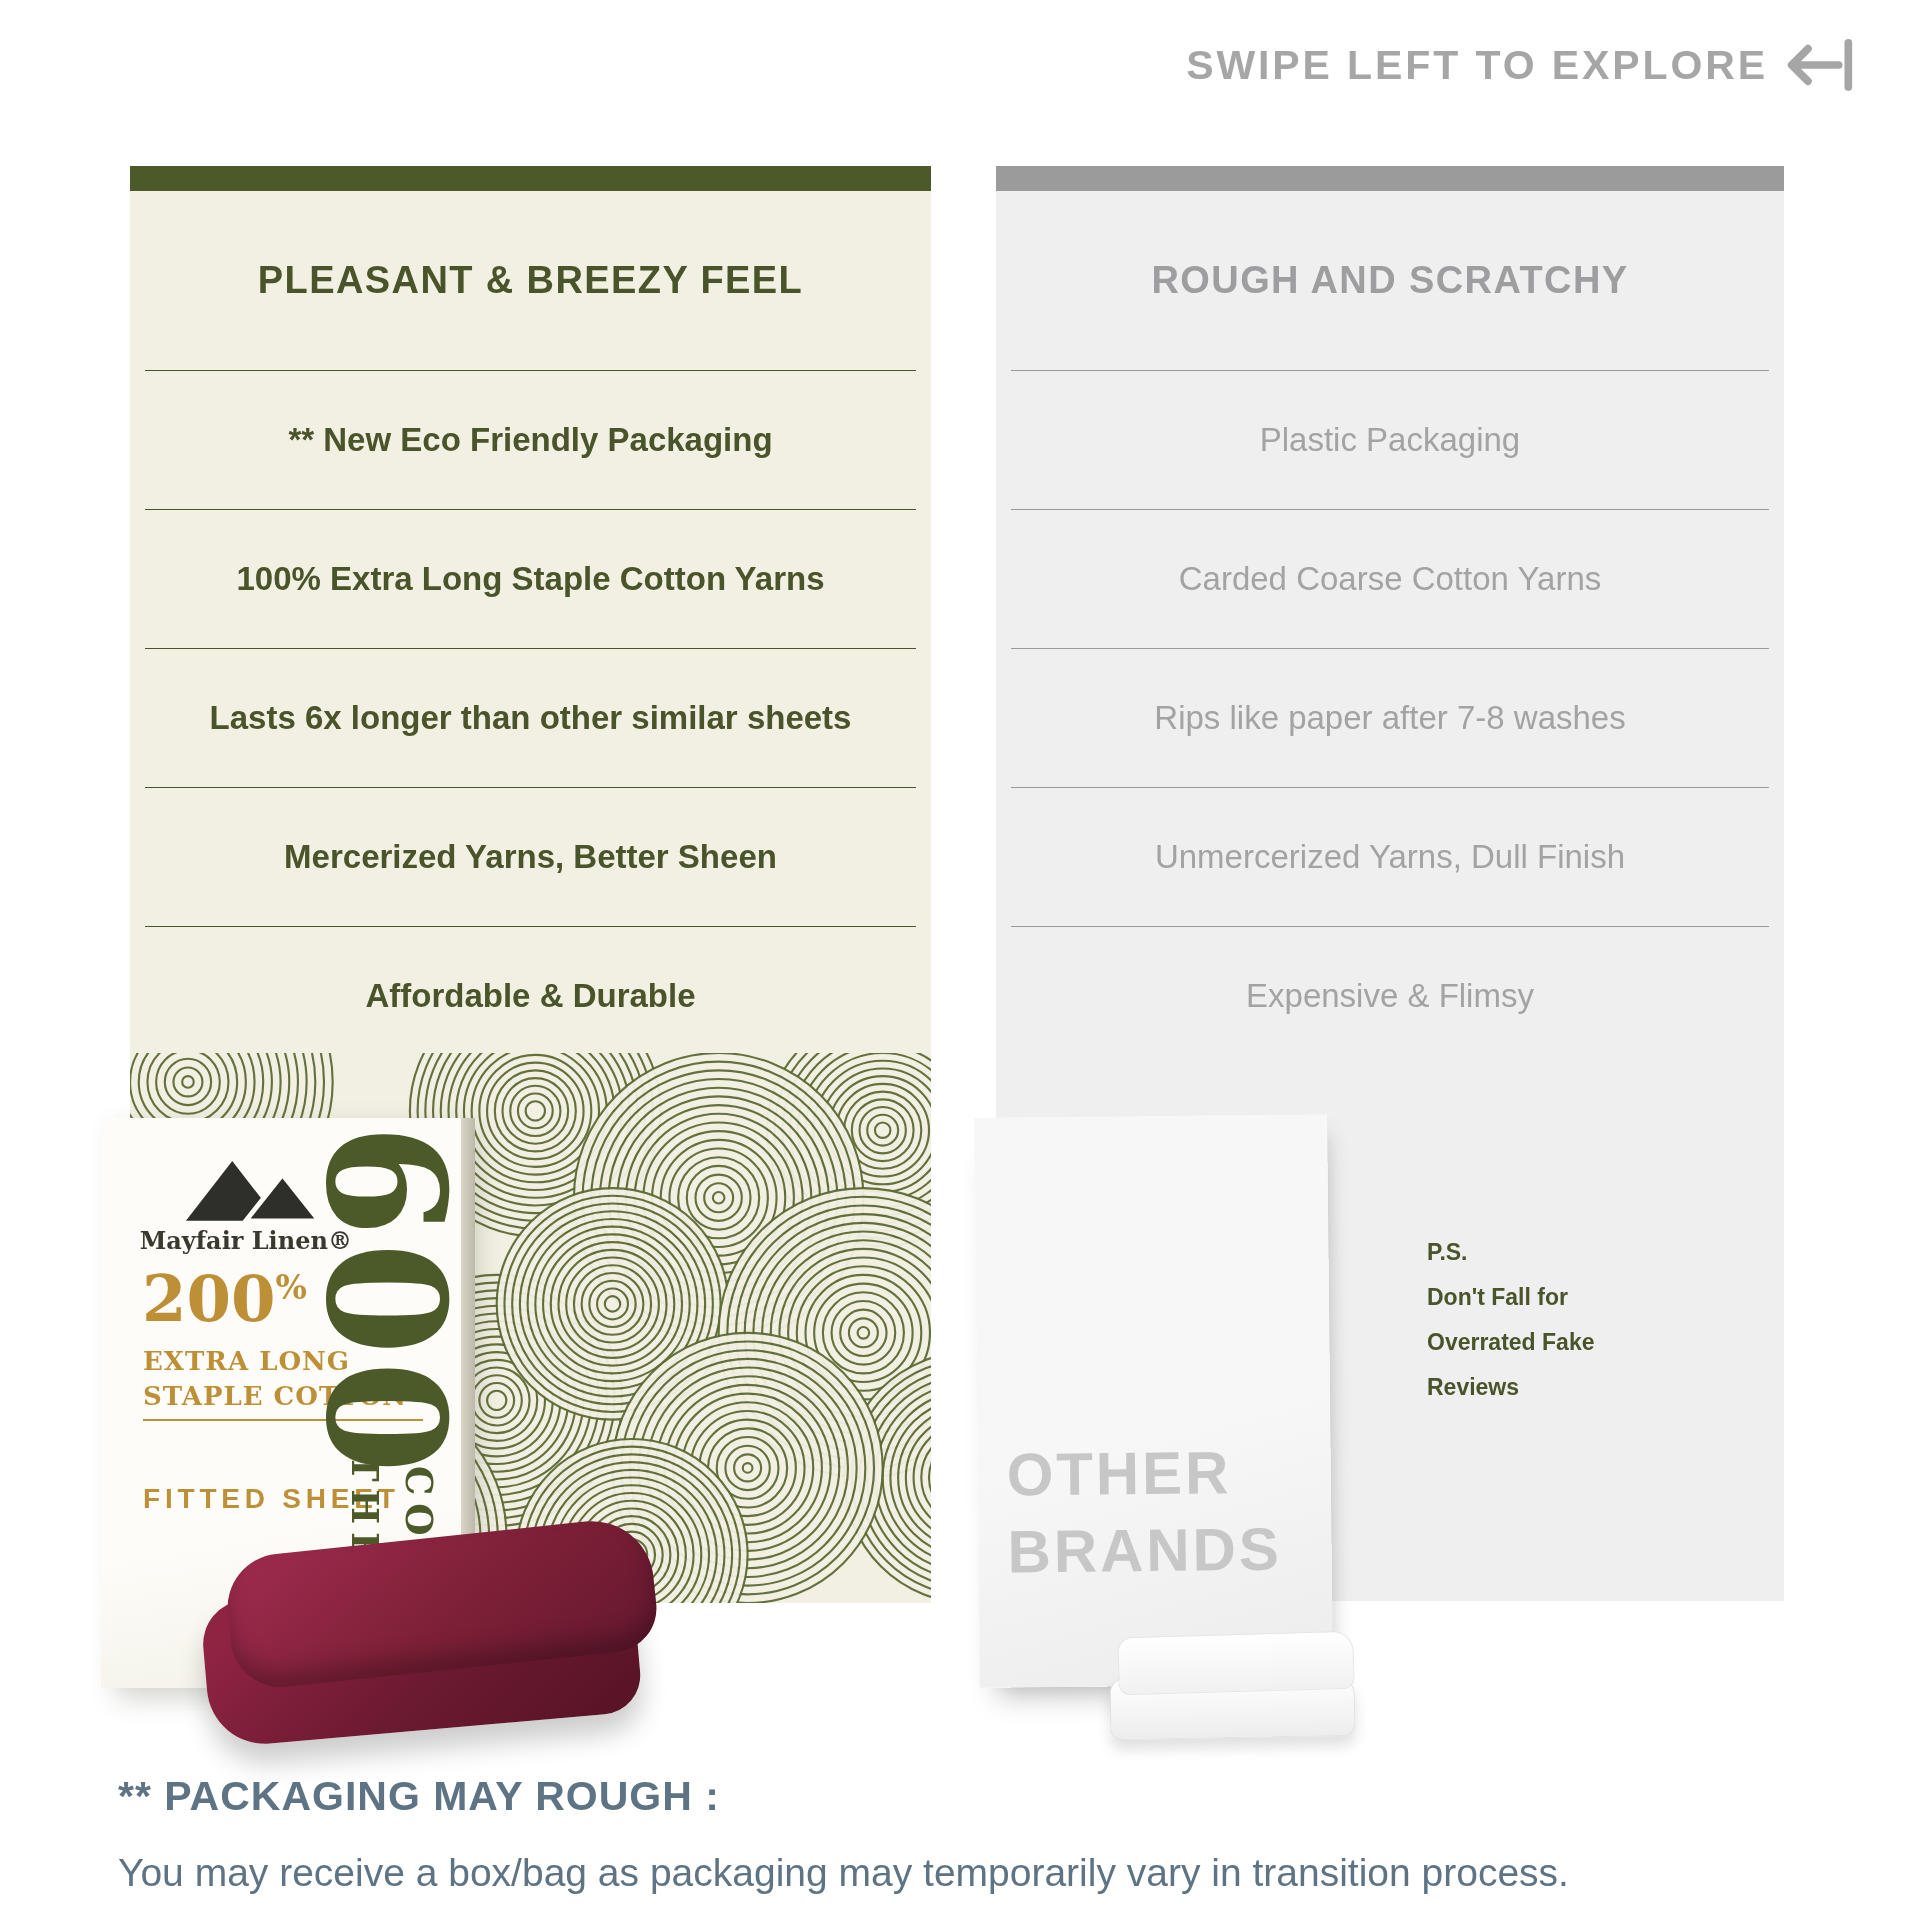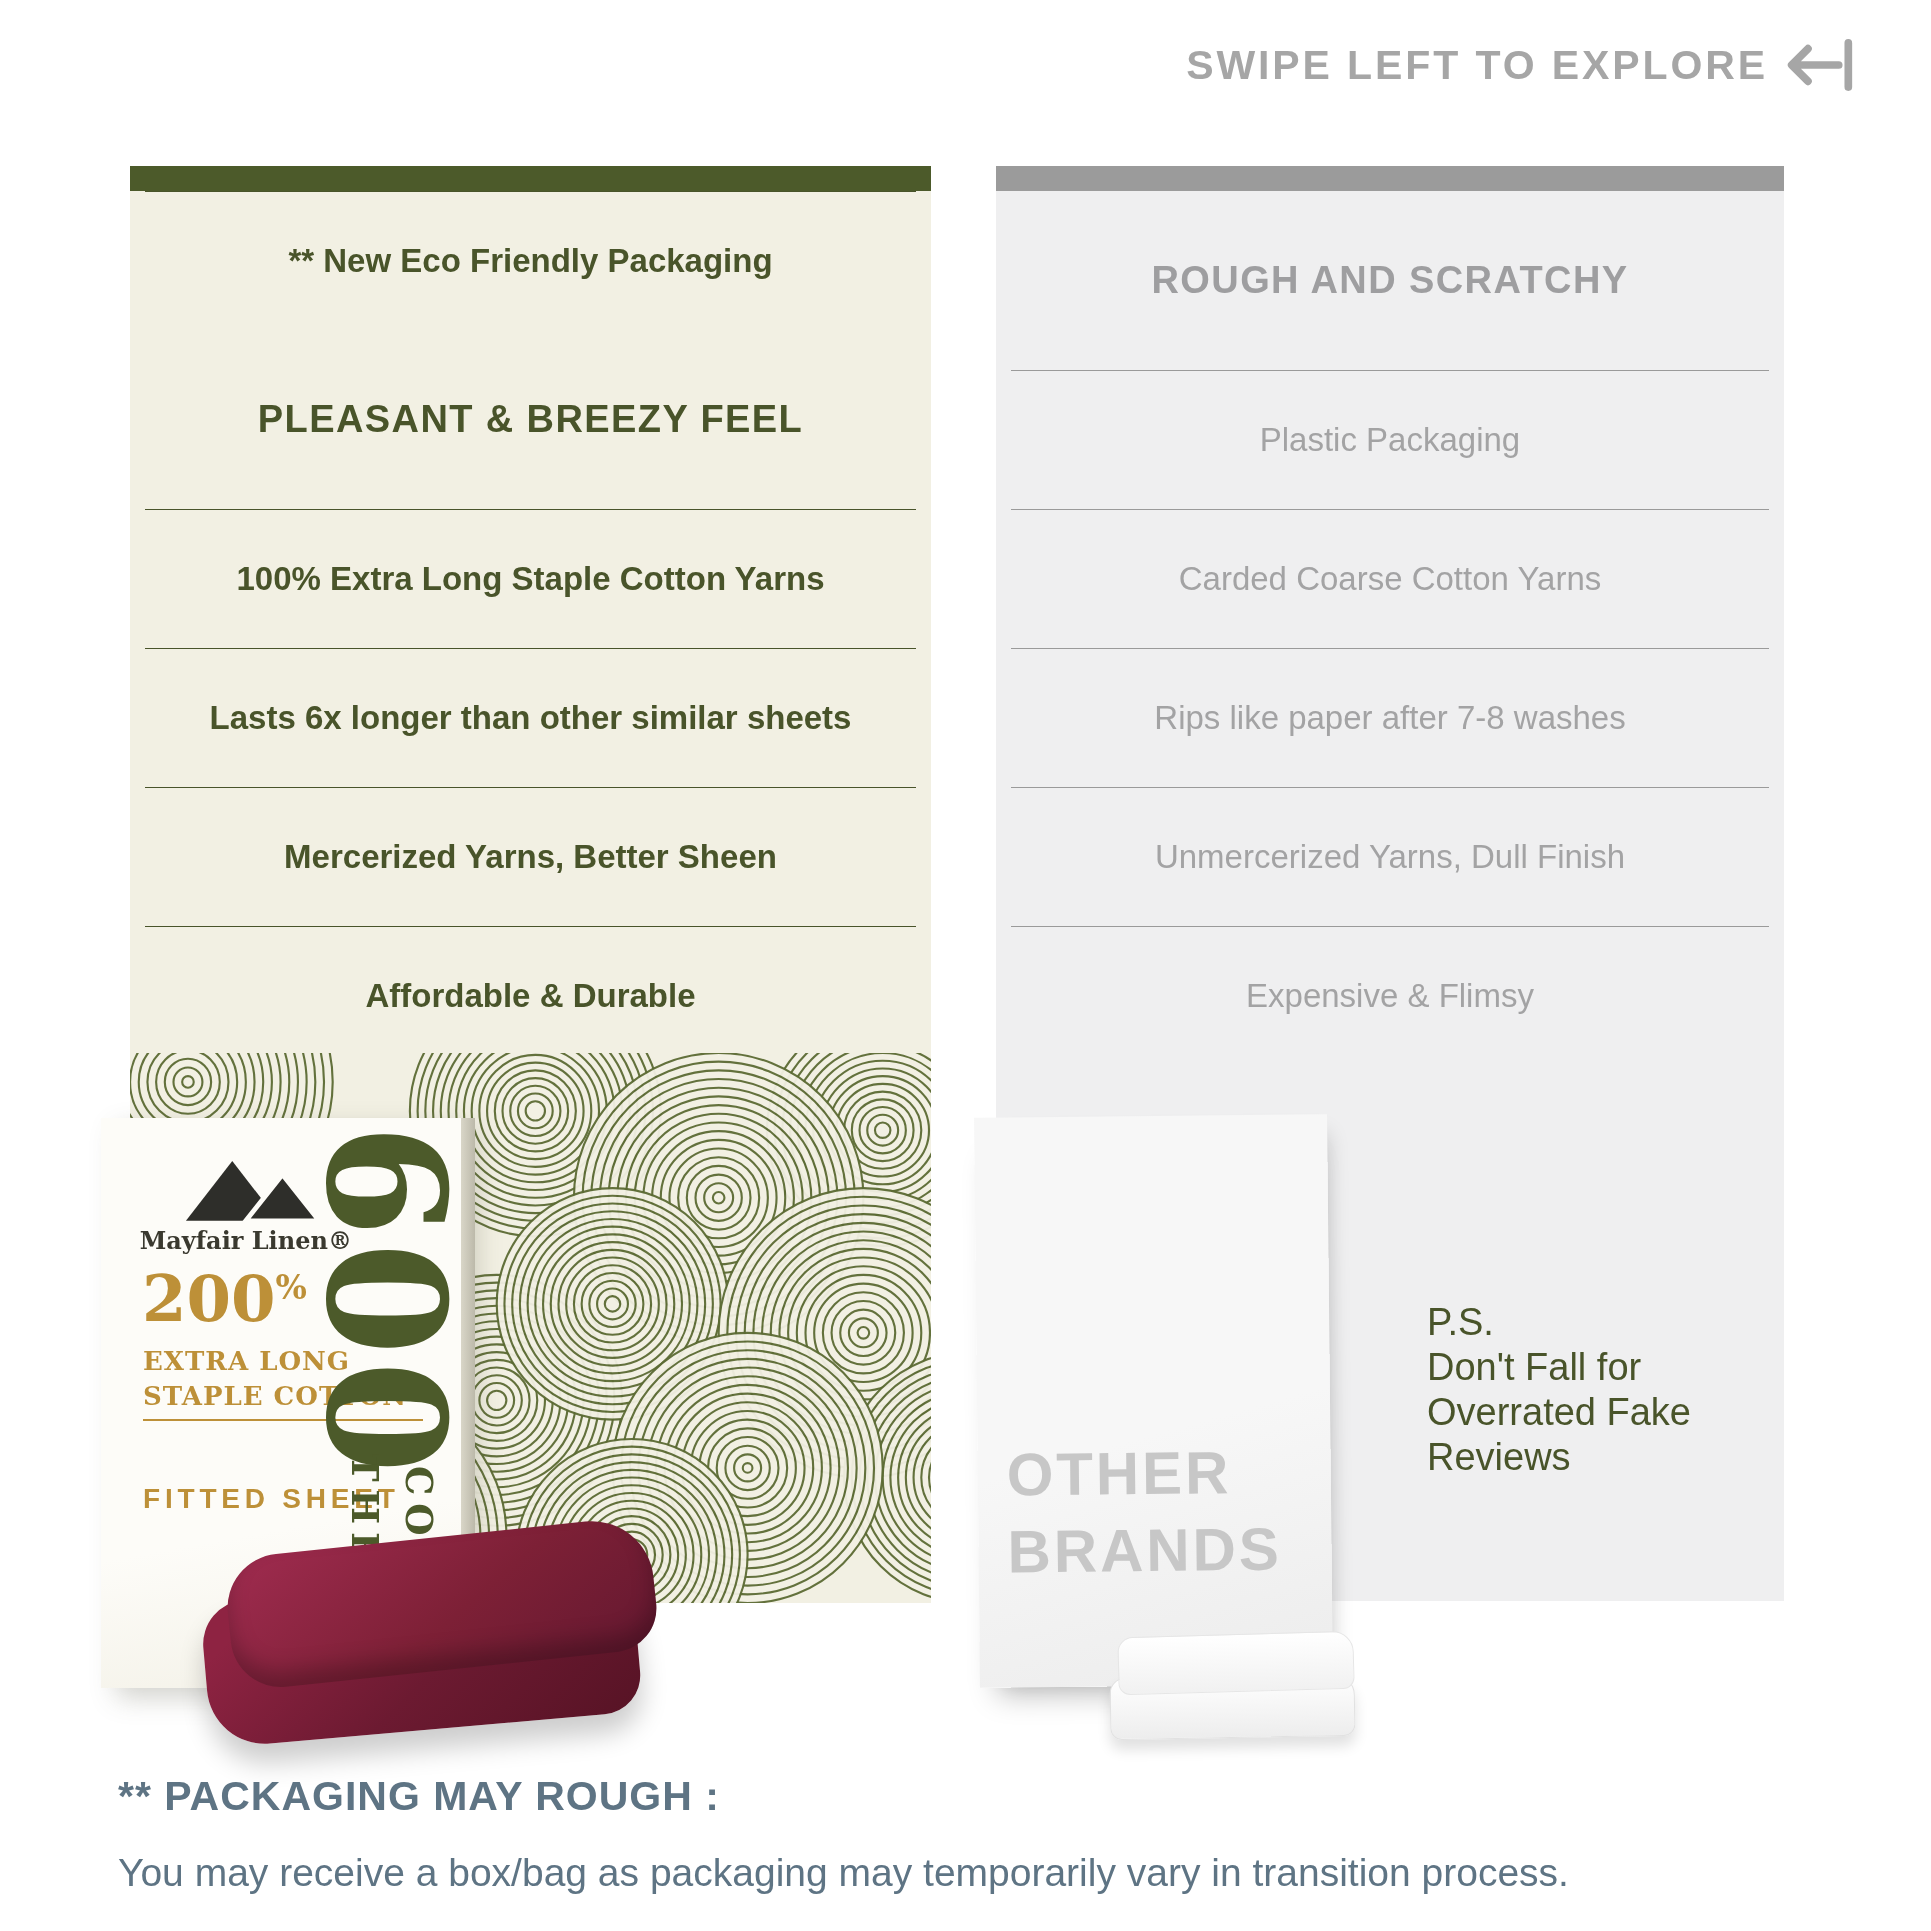--- a/index.html
+++ b/index.html
@@ -78,22 +78,22 @@
 
   
   .sheet-w1{left:1110px;top:1676px;width:243px;height:60px;transform:rotate(-1deg);
     border-radius:15.4px 21px 11.6px 11.6px;background:linear-gradient(#ffffff,#ededed);
     border:1px solid #e1e1e1;box-shadow:0 9.7px 13.5px rgba(0,0,0,.12);}
   .sheet-w2{left:1118px;top:1634px;width:234px;height:56px;transform:rotate(-1.6deg);
     border-radius:15.4px 21px 11.6px 11.6px;background:linear-gradient(#ffffff,#f1f1f1);
     border:1px solid #e6e6e6;}
 
   
-  .ps{position:absolute;left:1427px;top:1300px;width:328px;color:var(--olive_text);
-    font-size:38px;font-weight:normal;line-height:45px;}
+  .ps{position:absolute;left:1427px;top:1230px;width:328px;color:var(--olive_text);
+    font-size:23px;font-weight:bold;line-height:45px;}
 
   
   .footer{position:absolute;left:118px;top:1773px;color:var(--footer);}
   .footer-l1{font-size:41px;font-weight:bold;letter-spacing:1px;}
   .footer-l2{font-size:39px;margin-top:31px;}
 </style>
 </head>
 <body>
 
 <div class="canvas">
@@ -102,22 +102,22 @@
     <span class="swipe-label">SWIPE LEFT TO EXPLORE</span>
     <svg class="swipe-arrow" width="73" height="60" viewBox="0 0 76 62">
       <path d="M58 31 H10 M26 14 L9 31 L26 48"></path>
       <line x1="68" y1="8" x2="68" y2="54"></line>
     </svg>
   </div>
 
   <div class="col col-left">
     <div class="col-bar"></div>
     <div class="rows">
+      <div class="cell cell-head">PLEASANT &amp; BREEZY FEEL</div>
       <div class="cell cell-row">** New Eco Friendly Packaging</div>
-      <div class="cell cell-head">PLEASANT &amp; BREEZY FEEL</div>
       <div class="cell cell-row">100% Extra Long Staple Cotton Yarns</div>
       <div class="cell cell-row">Lasts 6x longer than other similar sheets</div>
       <div class="cell cell-row">Mercerized Yarns, Better Sheen</div>
       <div class="cell cell-row">Affordable &amp; Durable</div>
     </div>
     <svg class="rings-svg" width="801" height="550" viewBox="0 0 830 570">
       <g>
           <circle cx="60" cy="30" r="150" style="fill: var(--cream); stroke: none;"></circle>
           <circle cx="60" cy="30" r="150"></circle>
           <circle cx="60" cy="30" r="141"></circle>

